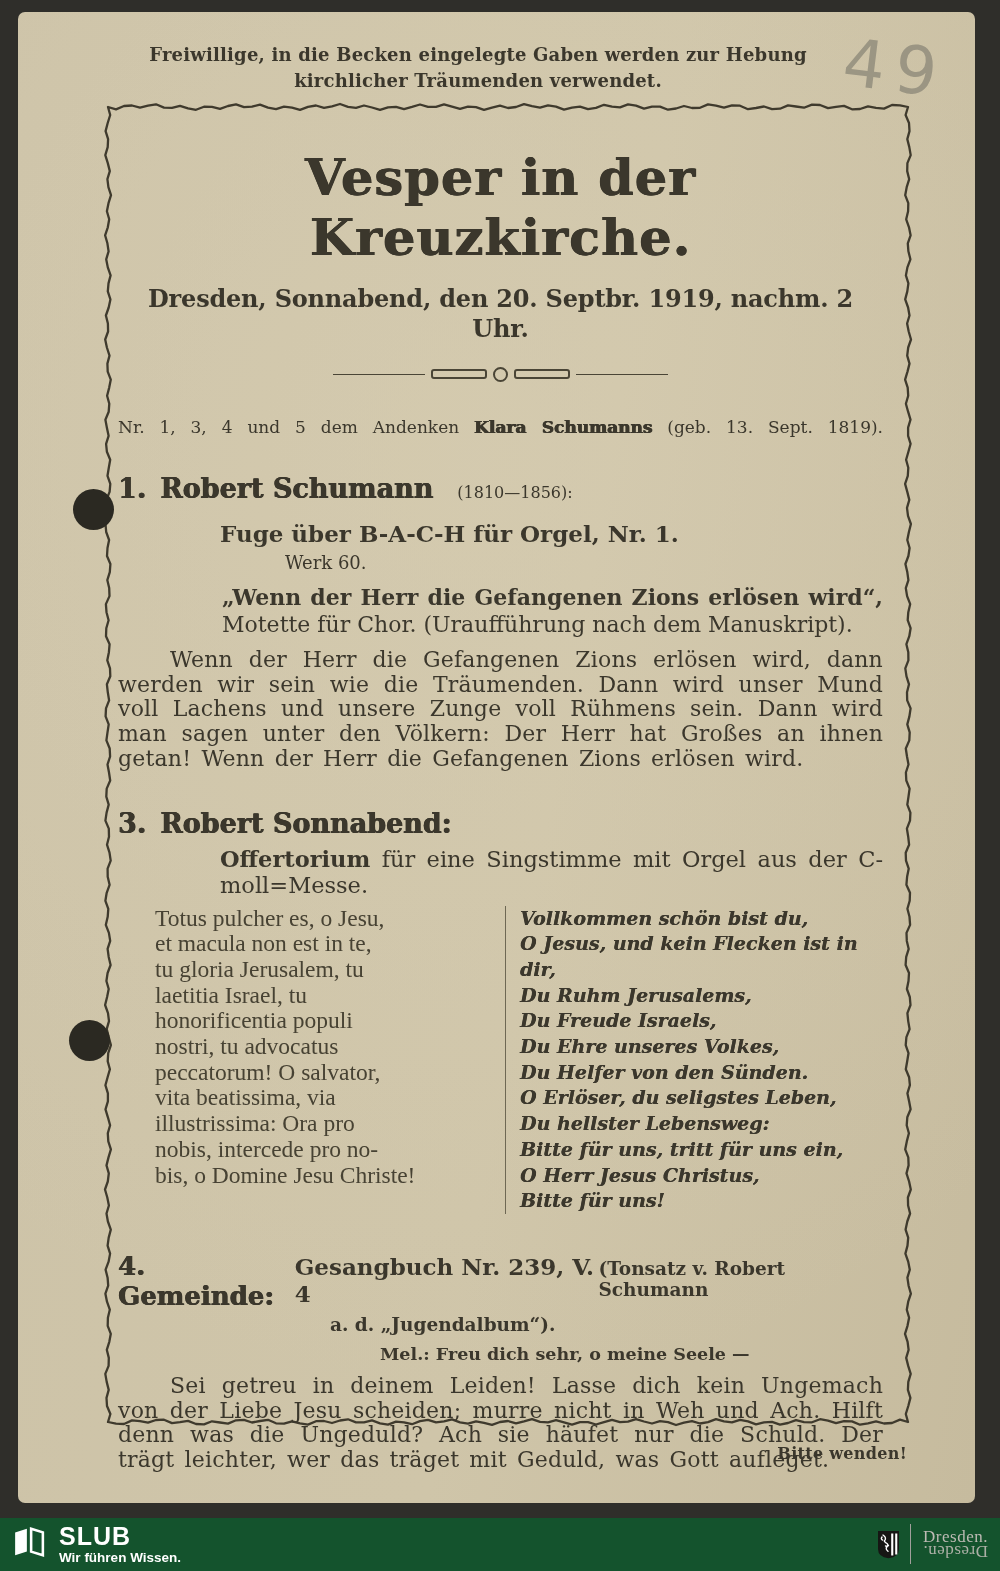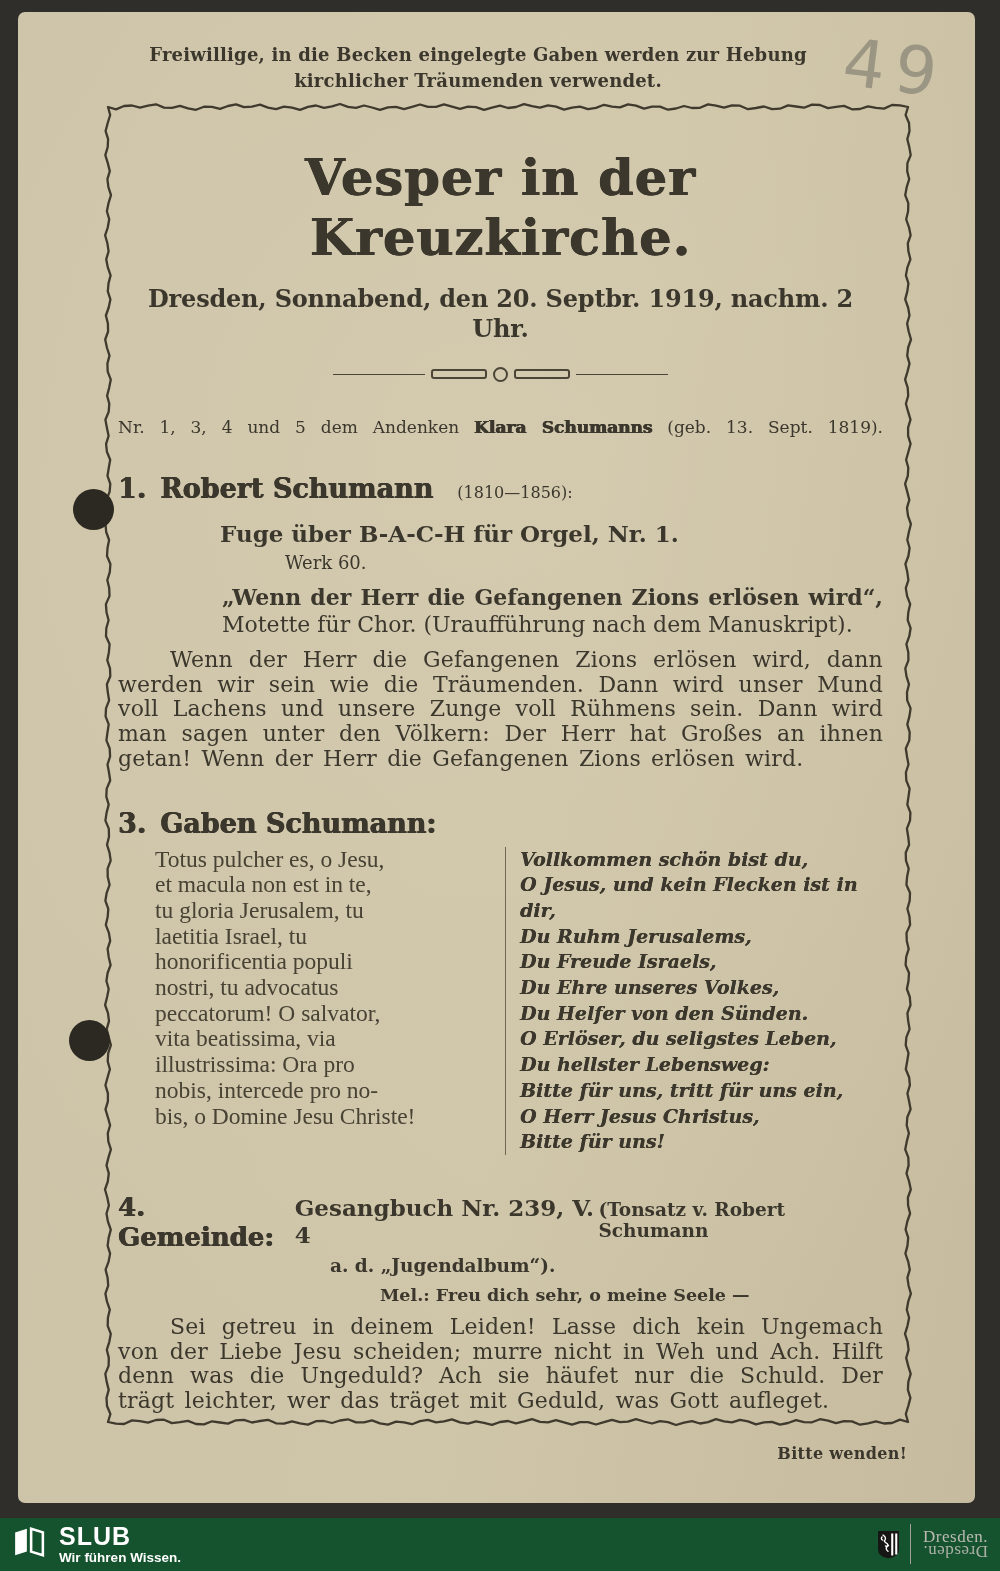--- a/index.html
+++ b/index.html
@@ -184,22 +184,23 @@
       </div>
 
       <div>
         <div class="work-quote spread">„Wenn der Herr die Gefangenen Zions erlösen wird“,</div>
         <div class="work-motette">Motette für Chor.  (Uraufführung nach dem Manuskript).</div>
         <p class="para">Wenn der Herr die Gefangenen Zions erlösen wird, dann werden wir sein wie die Träumenden.  Dann wird unser Mund voll Lachens und unsere Zunge voll Rühmens sein.  Dann wird man sagen unter den Völkern:  Der Herr hat Großes an ihnen getan! Wenn der Herr die Gefangenen Zions erlösen wird.</p>
       </div>
 
       <div>
         <div class="item-head head-3">
-          <span class="num xb">3.</span><span class="xb">Gaben Schumann:</span>
-        </div>
+          <span class="num xb">3.</span><span class="xb">Robert Sonnabend:</span>
+        </div>
+        <div class="work-offertorium"><span class="b">Offertorium</span> <span class="rest">für eine Singstimme mit Orgel aus der C-moll=Messe.</span></div>
         <div class="columns">
           <div class="col-left">Totus pulcher es, o Jesu,
 et macula non est in te,
 tu gloria Jerusalem, tu
 laetitia Israel, tu
 honorificentia populi
 nostri, tu advocatus
 peccatorum! O salvator,
 vita beatissima, via
 illustrissima: Ora pro

